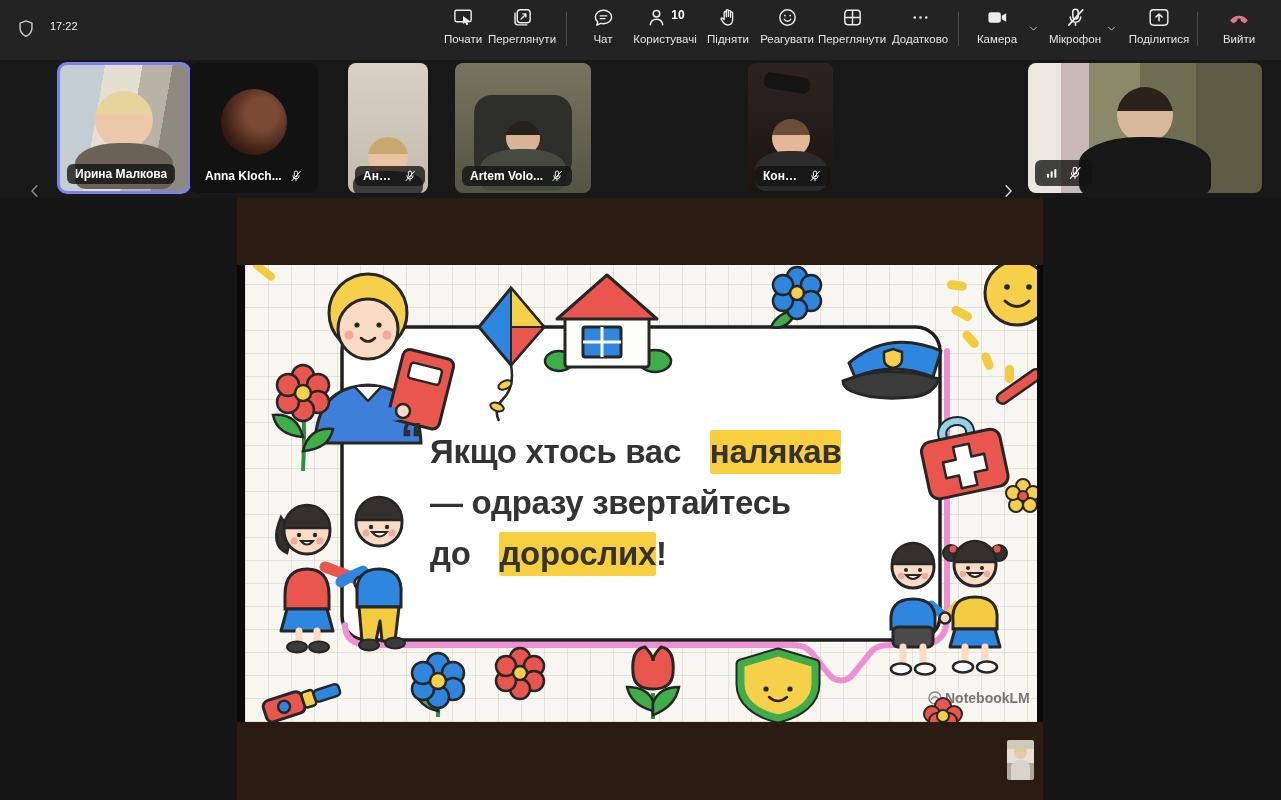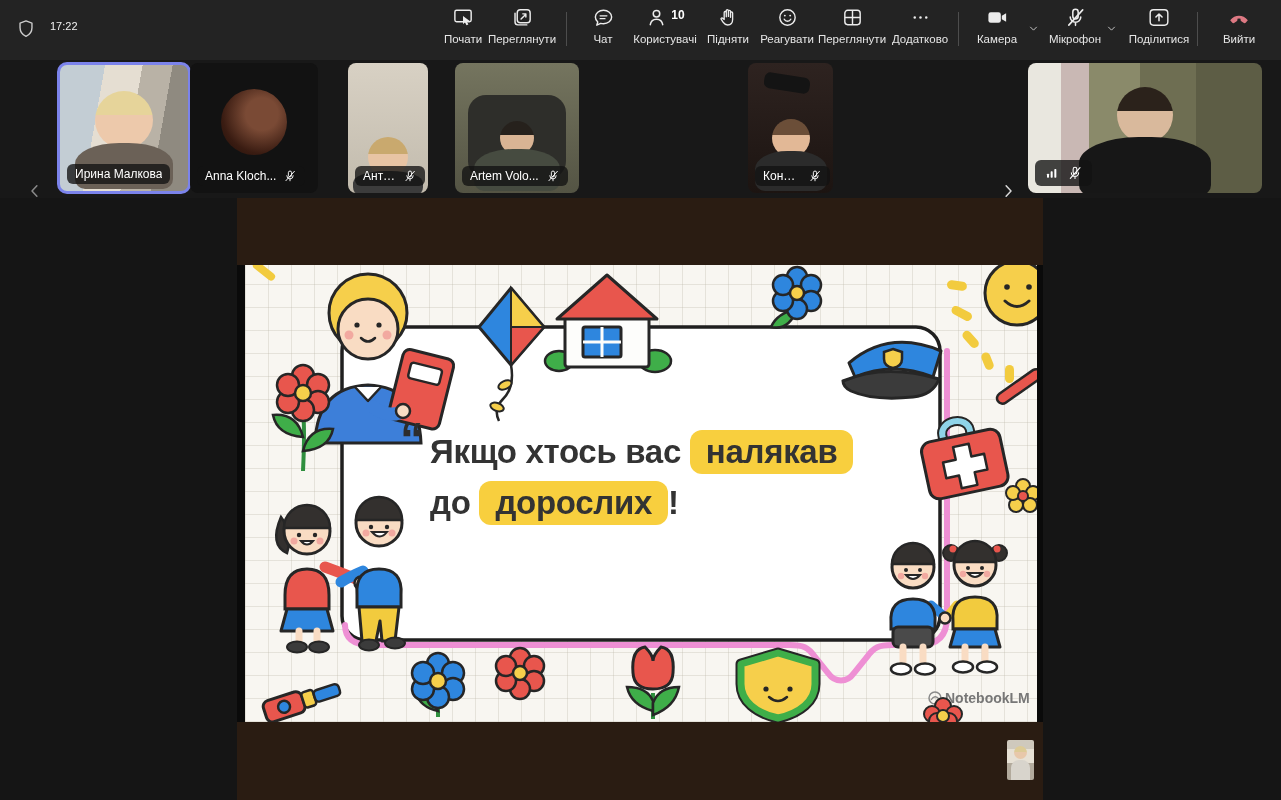--- a/index.html
+++ b/index.html
@@ -46,41 +46,41 @@
   .v6{--hair:#6b4e38;--skin:#e2b896;--shirt:#2b2b2b;--hw:38px;--ht:56px;--bw:72px;--bh:40px;
       background:linear-gradient(180deg,#2e2320,#1c1411);}
   .v6 .person::before{content:"";position:absolute;left:16px;top:12px;width:46px;height:16px;
       border-radius:6px;background:#141414;transform:rotate(9deg);}
   .v7{--hair:#4a3d2c;--skin:#c9bba2;--shirt:#5a6152;--hw:52px;--ht:34px;--bw:102px;--bh:52px;
       background:radial-gradient(circle at 55% 45%,#9aa38a 0 40%,#6d7662 85%);}
   .v8{--hair:#2b221b;--skin:#d9b99c;--shirt:#171717;--hw:56px;--ht:24px;--bw:132px;--bh:58px;
       background:linear-gradient(90deg,#e9e7df 0 14%,#c9b8b4 14% 26%,#8a8a6a 26% 48%,#6e6e52 48% 72%,#5d5d45 72%);}
   .pill{position:absolute;left:7px;bottom:7px;display:flex;align-items:center;gap:7px;
       background:rgba(18,18,18,.78);border-radius:6px;padding:3px 8px;color:#fff;font-size:12px;
-      white-space:nowrap;max-width:calc(100% - 26px);}
+      white-space:nowrap;max-width:calc(100% - 26px);font-weight:bold;}
   .pill svg{width:14px;height:14px;color:#fff;flex:0 0 auto;}
   .pill .pname{overflow:hidden;text-overflow:ellipsis;}
   .iconpill{padding:5px 9px;}
   .iconpill svg{width:16px;height:16px;}
   .snav{position:absolute;top:118px;width:18px;height:26px;color:#d8d8d8;cursor:pointer;}
   .snav.dim{color:#8a8a8a;}
 
   
   #stage{position:absolute;left:0;top:198px;width:1281px;height:602px;background:#151515;}
   #screen{position:absolute;left:237px;top:0;width:806px;height:602px;background:#2a1c12;}
   #slide{position:absolute;left:0;top:67px;width:792px;height:457px;background-color:#f8f6f1;
       border-left:8px solid #0a0a0a;border-right:6px solid #0a0a0a;
       background-image:
         repeating-linear-gradient(0deg, rgba(185,180,165,.30) 0 1px, transparent 1px 23px),
         repeating-linear-gradient(90deg, rgba(185,180,165,.30) 0 1px, transparent 1px 23px);}
   #slide svg{position:absolute;left:0;top:0;}
   .quote{position:absolute;left:185px;top:161px;width:520px;font-size:33px;font-weight:bold;
       color:#333;line-height:51px;letter-spacing:-.3px;}
   .qmark{position:absolute;left:-30px;top:-12px;font-size:48px;color:#2d2d2d;}
-  .quote mark{background:#f8cf3e;color:inherit;padding:3px 16px 4px;border-radius:12px;}
+  .quote mark{background:#f8cf3e;color:inherit;padding:3px 0 4px;border-radius:2px;margin-left:20px;}
   #pip{position:absolute;left:770px;top:542px;width:27px;height:40px;border-radius:2px;
       background:linear-gradient(180deg,#cfc9bd 0 22%,#e7e1d5 22% 58%,#b2aa9c 58%);}
   #pip::before{content:"";position:absolute;left:7px;top:6px;width:13px;height:13px;border-radius:50%;
       background:linear-gradient(#ddcb96 0 45%,#e8c8aa 45%);}
   #pip::after{content:"";position:absolute;left:4px;top:20px;width:19px;height:20px;
       border-radius:8px 8px 0 0;background:#d8d4cc;}
 </style>
 </head>
 <body>
 
@@ -280,21 +280,21 @@
         <i class="body"></i>
       </div>
     <div class="pill">
       <span class="pname">Антон Отч...</span>
       <svg>
           <use href="#sym-micoff"></use>
         </svg>
     </div>
   </div>
 
-  <div class="tile v4" style="left:455px;width:124px">
+  <div class="tile v4" style="left:455px;width:136px">
     <div class="person">
         <i class="head"></i>
         <i class="body"></i>
       </div>
     <div class="pill">
       <span class="pname">Artem Volo...</span>
       <svg>
           <use href="#sym-micoff"></use>
         </svg>
     </div>
@@ -568,20 +568,23 @@
           <circle cx="698" cy="451" r="6" fill="#f6cf4b" stroke="#262626" stroke-width="2"></circle>
         </g>
       </svg>
 
       <div class="quote">
         <div>
           <span class="qmark">“</span><span>Якщо хтось вас</span>
           <mark>налякав</mark>
         </div>
         <div>
+          <span>— одразу звертайтесь</span>
+        </div>
+        <div>
           <span>до</span>
           <mark>дорослих</mark><span>!</span>
         </div>
       </div>
     </div>
 
     <div id="pip"></div>
   </div>
 
 </div>

